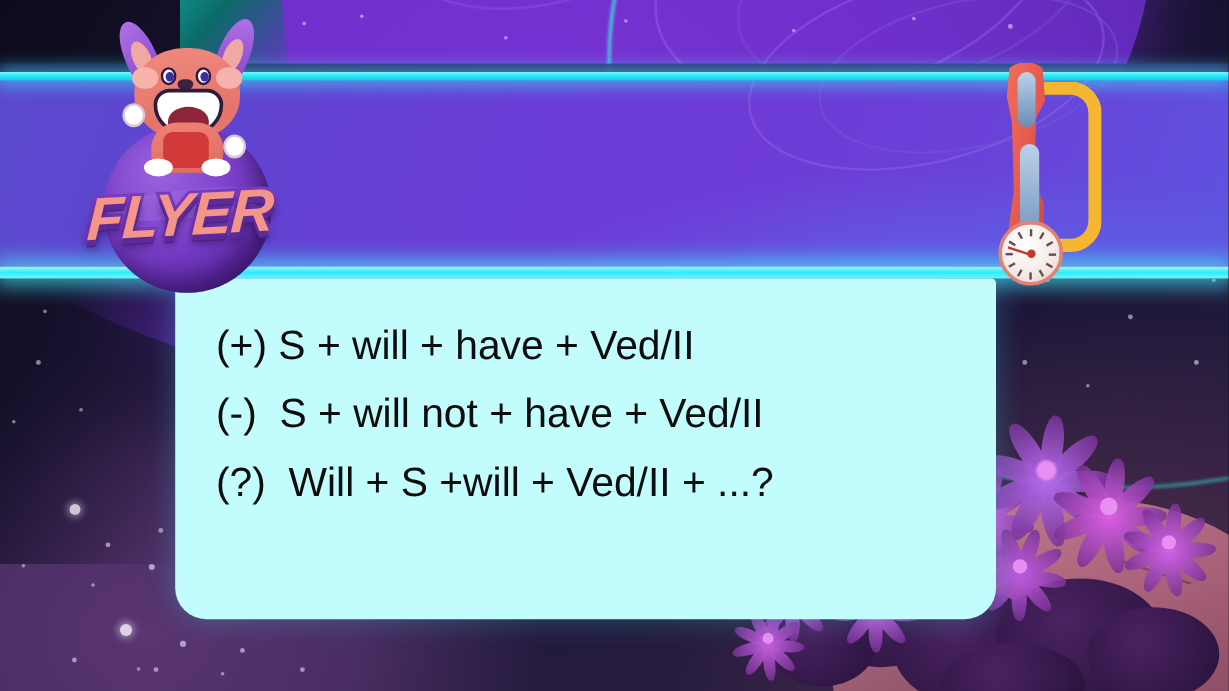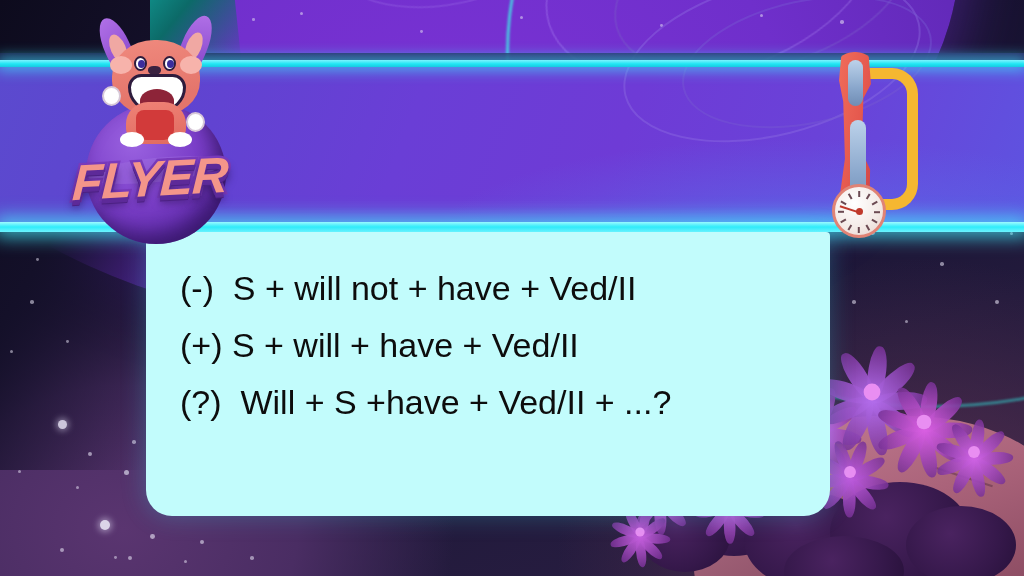--- a/index.html
+++ b/index.html
@@ -644,23 +644,23 @@
     <div class="banner-arc a1"></div>
     <div class="banner-arc a2"></div>
   </div>
   <div class="line-dark-top"></div>
   <div class="line-cyan-top"></div>
   <div class="line-cyan-bottom"></div>
 
 
   <div class="panel">
     <div class="panel-lines" id="panel-lines">
+        <div class="panel-line">(+) S + will + have + Ved/II</div>
         <div class="panel-line">(-)  S + will not + have + Ved/II</div>
-        <div class="panel-line">(+) S + will + have + Ved/II</div>
-        <div class="panel-line">(?)  Will + S +have + Ved/II + ...?</div>
+        <div class="panel-line">(?)  Will + S +will + Ved/II + ...?</div>
       </div>
   </div>
 
   <div class="logo-wrap">
     <div class="logo-planet"></div>
     <div class="logo-planet-band"></div>
 
     <div class="mascot">
       <div class="cape"></div>
       <div class="ear" style="left:18px; top:4px; transform:rotate(-24deg);">

